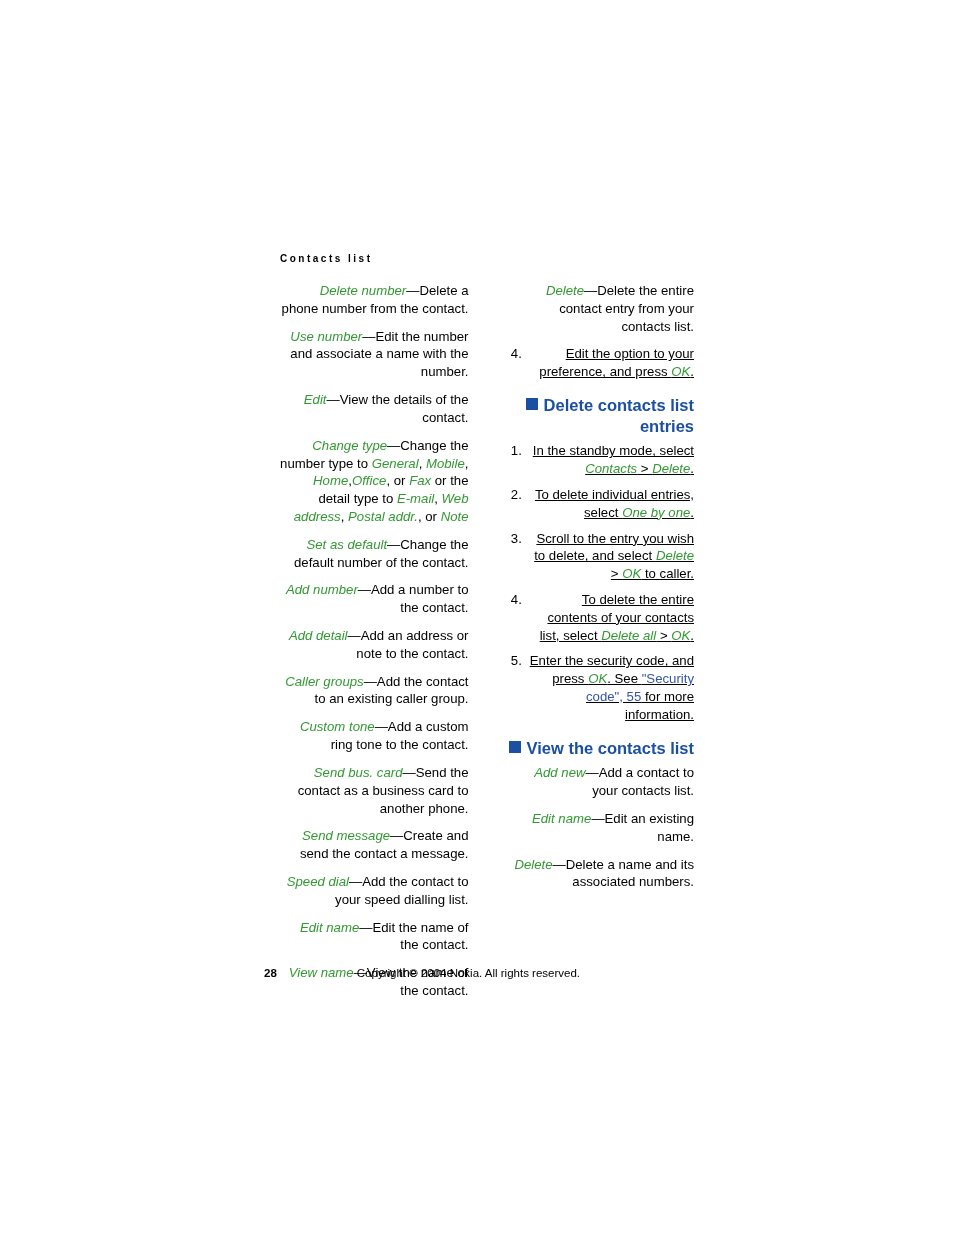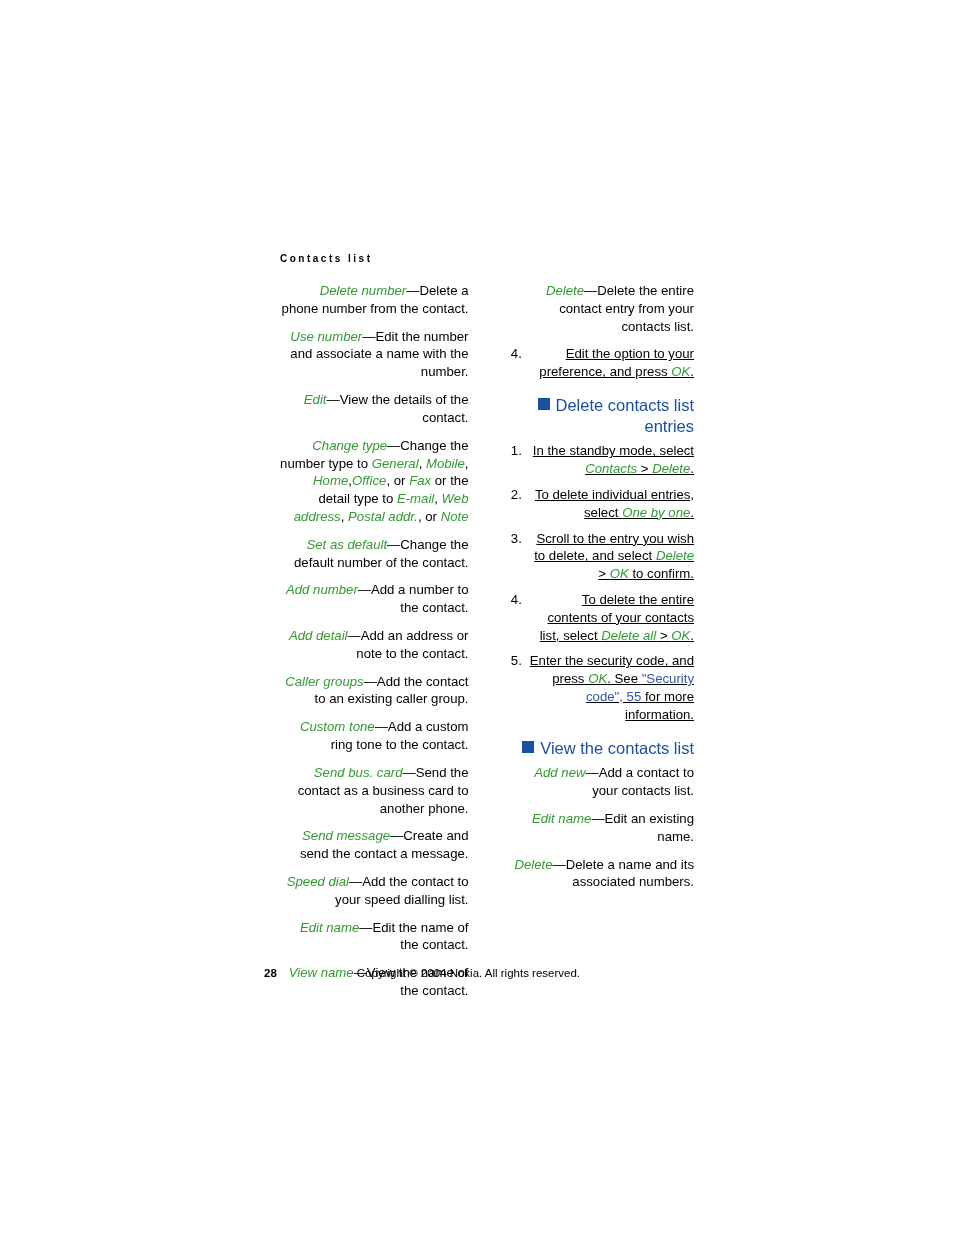--- a/index.html
+++ b/index.html
@@ -38,21 +38,21 @@
   }
   .term {
     color: #339933;
     font-style: italic;
   }
   .link {
     color: #3355aa;
   }
   .heading {
     color: #1a4fa3;
-    font-weight: normal;
+    font-weight: bold;
     font-size: 16.5px;
     margin: 0 0 6px 0;
     line-height: 1.25;
   }
   .heading .sq {
     display: inline-block;
     width: 12px;
     height: 12px;
     background: #1a4fa3;
     margin-right: 6px;
@@ -118,21 +118,21 @@
     <div class="col">
       <p class="entry sub" style="margin-left:28px"><span class="term">Delete</span><span>—Delete the entire contact entry from your contacts list.</span></p>
       <ol class="steps" start="4">
         <li><span>Edit the option to your preference, and press </span><span class="term">OK</span><span>.</span></li>
       </ol>
 
       <h2 class="heading"><span class="sq"></span><span>Delete contacts list entries</span></h2>
       <ol class="steps">
         <li><span>In the standby mode, select </span><span class="term">Contacts</span><span> &gt; </span><span class="term">Delete</span><span>.</span></li>
         <li><span>To delete individual entries, select </span><span class="term">One by one</span><span>.</span></li>
-        <li><span>Scroll to the entry you wish to delete, and select </span><span class="term">Delete</span><span> &gt; </span><span class="term">OK</span><span> to confirm.</span></li>
+        <li><span>Scroll to the entry you wish to delete, and select </span><span class="term">Delete</span><span> &gt; </span><span class="term">OK</span><span> to caller.</span></li>
         <li><span>To delete the entire contents of your contacts list, select </span><span class="term">Delete all</span><span> &gt; </span><span class="term">OK</span><span>.</span></li>
         <li><span>Enter the security code, and press </span><span class="term">OK</span><span>. See </span><span class="link">"Security code", 55</span><span> for more information.</span></li>
       </ol>
 
       <h2 class="heading"><span class="sq"></span><span>View the contacts list</span></h2>
       <p class="entry sub"><span class="term">Add new</span><span>—Add a contact to your contacts list.</span></p>
       <p class="entry sub"><span class="term">Edit name</span><span>—Edit an existing name.</span></p>
       <p class="entry sub"><span class="term">Delete</span><span>—Delete a name and its associated numbers.</span></p>
     </div>
   </div>

